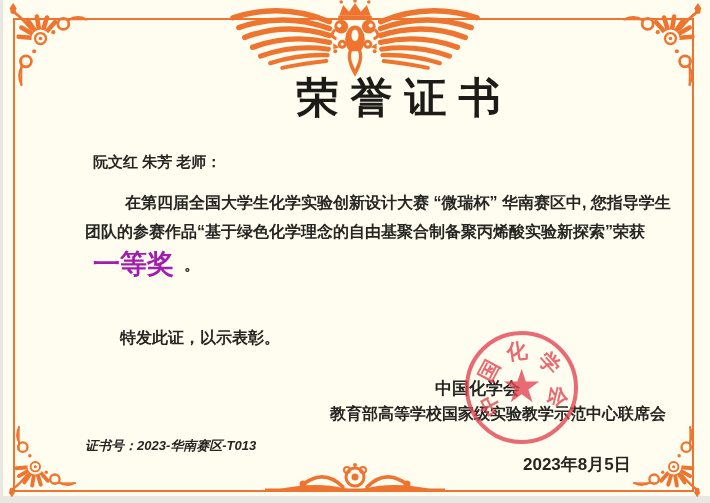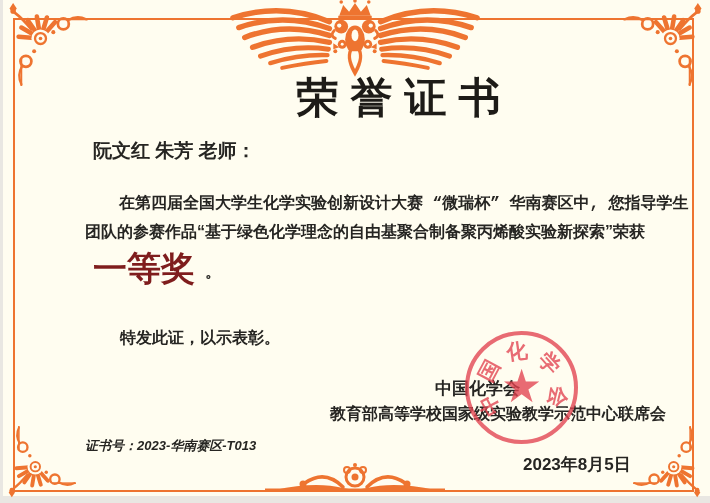--- a/index.html
+++ b/index.html
@@ -30,25 +30,25 @@
   .wings{position:absolute;left:224px;top:0;width:256px;height:80px;}
   .title{
     position:absolute;left:0;top:70px;width:100%;
     text-align:center;
     font-family:"DejaVu Serif","Liberation Serif",serif;
     font-weight:bold;font-size:42px;letter-spacing:12px;
     color:#1d1b17;
     margin-left:48px;
   }
   .txt{position:absolute;color:#262522;font-weight:bold;white-space:nowrap;}
-  .recipient{left:90px;top:138px;font-size:19px;}
-  .body1{left:116px;top:193px;font-size:16px;font-family:Liberation Mono, monospace;}
+  .recipient{left:90px;top:153px;font-size:15px;}
+  .body1{left:122px;top:193px;font-size:16px;}
   .body2{left:82px;top:222px;font-size:16px;}
   .award-row{left:90px;top:246px;font-size:16px;}
-  .award{color:#7f1d1d;font-size:34px;font-weight:bold;vertical-align:-3px;}
+  .award{color:#a21caf;font-size:27px;font-weight:bold;vertical-align:-3px;}
   .award-punct{margin-left:10px;}
   .closing{left:117px;top:328px;font-size:16px;}
   .issuer1{left:432px;top:377px;font-size:17px;}
   .issuer2{left:327px;top:404px;font-size:16px;}
   .date{left:520px;top:429px;font-size:17px;margin-top:24px;}
   .certno{left:82px;top:437px;font-size:13px;font-style:italic;}
   .seal{
     position:absolute;left:462px;top:331px;
     width:105px;height:105px;
     border:4px solid #e24350;border-radius:50%;

